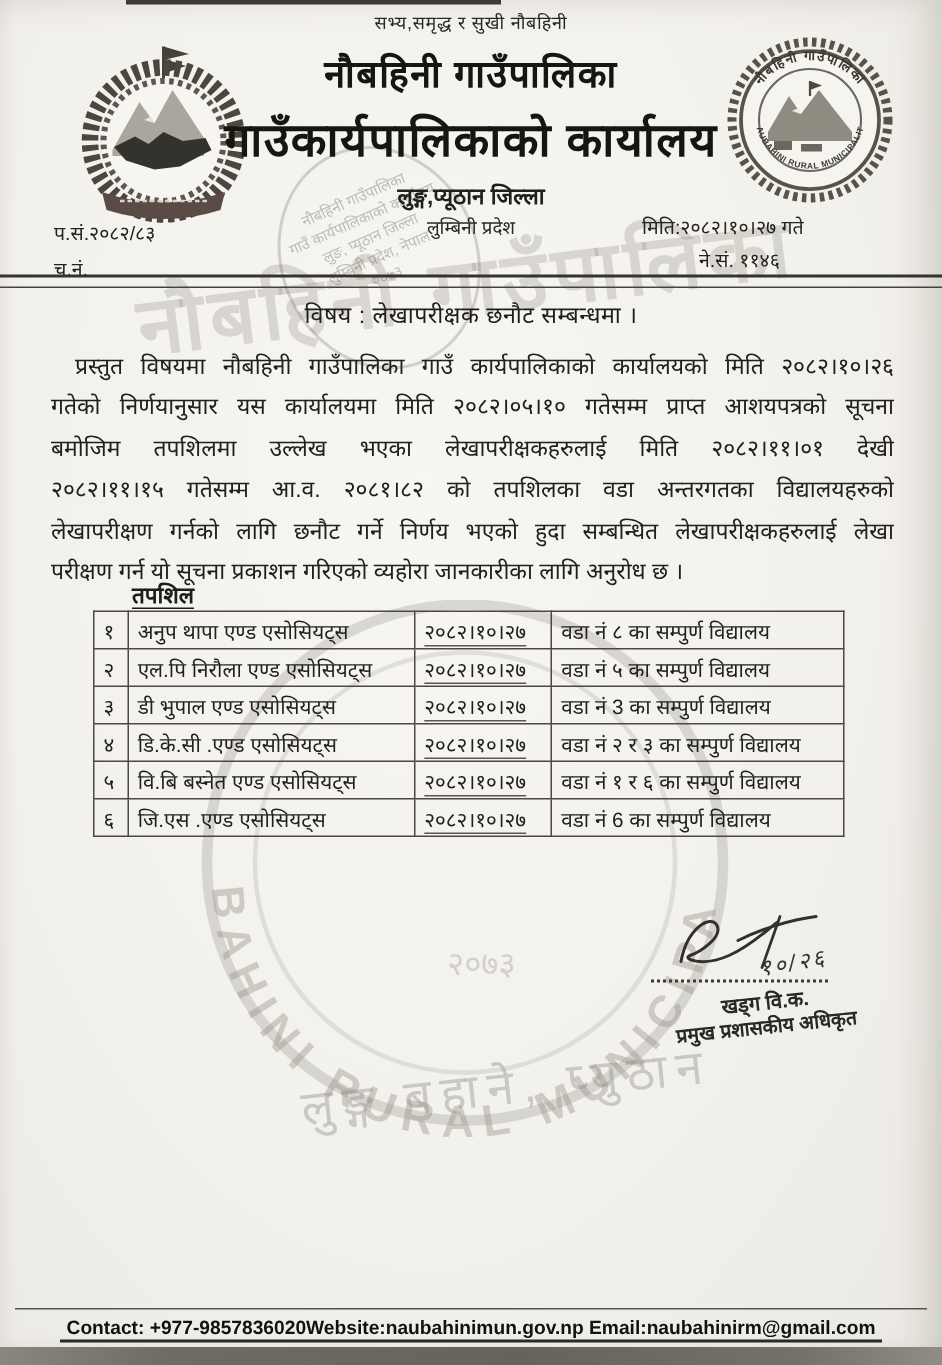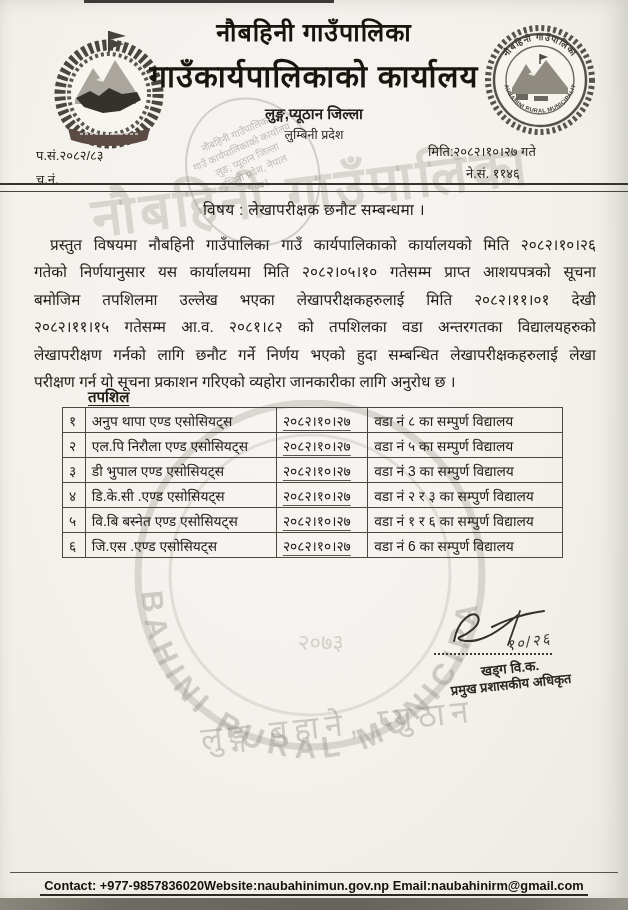--- a/index.html
+++ b/index.html
@@ -125,20 +125,21 @@
     <circle cx="61" cy="66" r="49" fill="none" stroke="#4a473f" stroke-width="11" stroke-dasharray="4 3"></circle>
     <circle cx="61" cy="66" r="40" fill="#f6f5f0" stroke="#5a5750" stroke-width="4" stroke-dasharray="3 3"></circle>
     <polygon points="27,72 45,40 55,54 67,32 88,64 88,76 27,76" fill="#aaa69d"></polygon>
     <polygon points="45,40 52,50 48,52 55,54 50,46" fill="#e8e6e0"></polygon>
     <path d="M28,70 l14,-7 9,5 10,-8 13,6 15,-2 4,8 -21,11 -17,2 -19,-6 z" fill="#34322c"></path>
     <path d="M20,100 q41,14 82,0 l-3,12 q-38,12 -76,0 z" fill="#5c4a44"></path>
     <line x1="32" y1="106" x2="90" y2="106" stroke="#d9d5cc" stroke-width="1.6" stroke-dasharray="3 2"></line>
   </svg>
 
   <div class="hdr-center">
+    <div class="tagline">सभ्य,समृद्ध र सुखी नौबहिनी</div>
     <div class="title1">नौबहिनी गाउँपालिका</div>
     <div class="title2">गाउँकार्यपालिकाको कार्यालय</div>
     <div class="district">लुङ्ग,प्यूठान जिल्ला</div>
     <div class="province">लुम्बिनी प्रदेश</div>
   </div>
 
   <svg class="seal-right" width="116" height="120" viewBox="0 0 116 120">
     <circle cx="58" cy="60" r="52" fill="none" stroke="#56534b" stroke-width="6" stroke-dasharray="3 3"></circle>
     <circle cx="58" cy="60" r="46" fill="#f5f4ef" stroke="#56534b" stroke-width="2.5"></circle>
     <circle cx="58" cy="60" r="34" fill="none" stroke="#6a675f" stroke-width="1.4"></circle>

